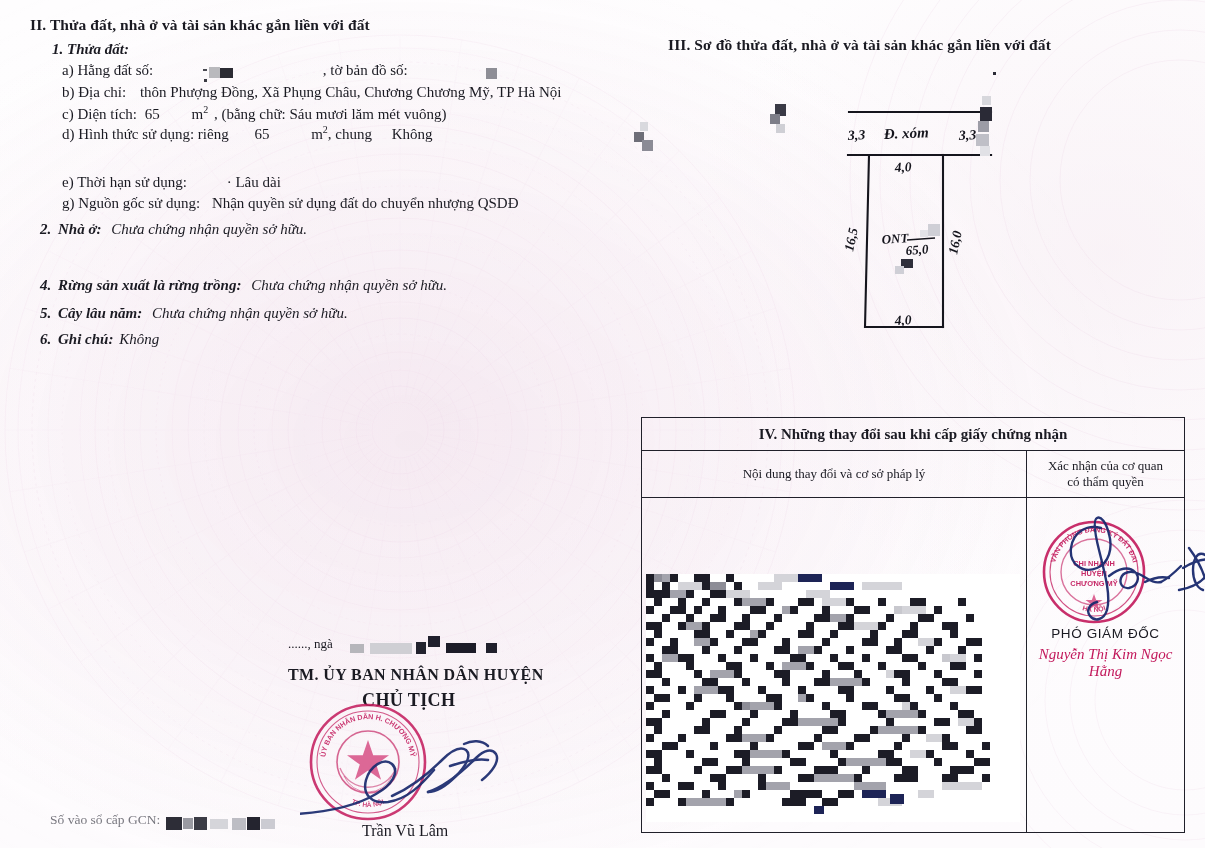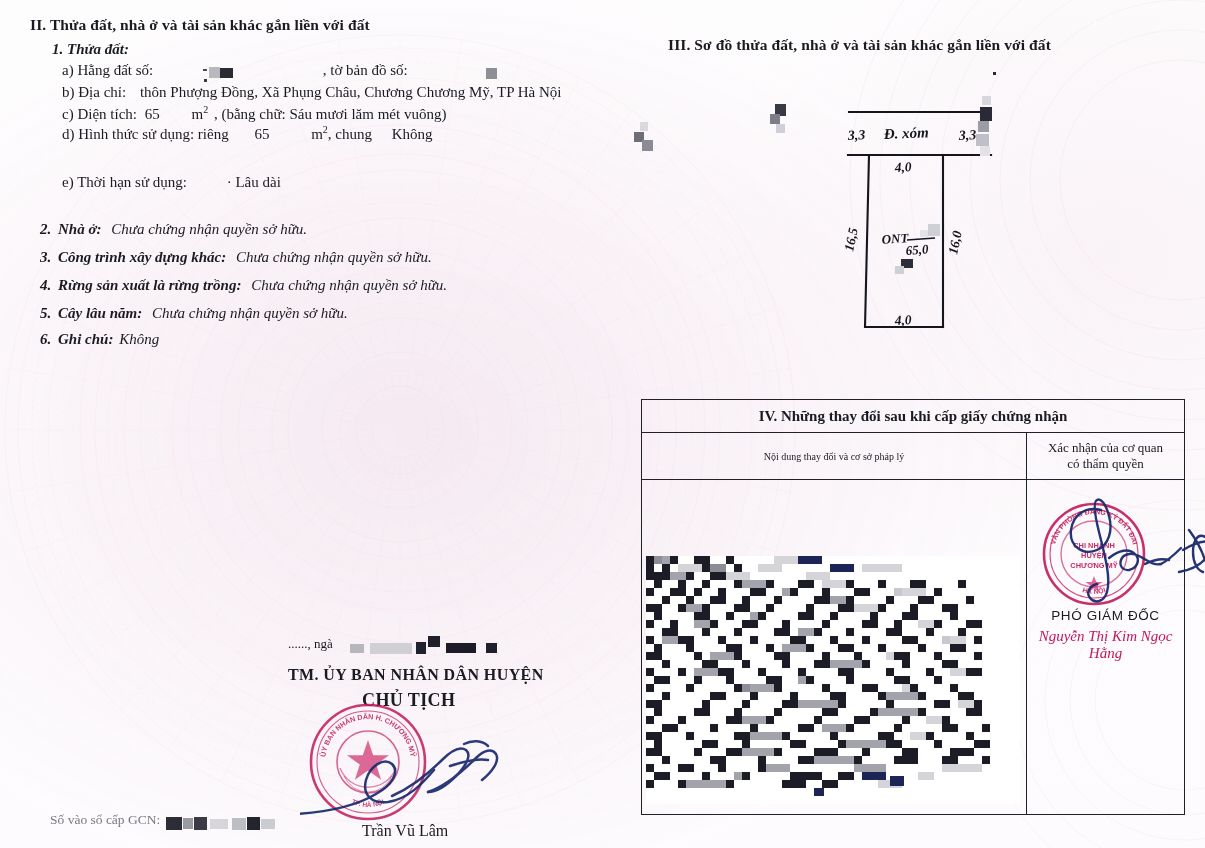--- a/index.html
+++ b/index.html
@@ -44,34 +44,34 @@
   .redact{ display:inline-block; vertical-align:middle; }
 
   
   #right-col{ left:620px; top:12px; width:585px; height:732px; }
 
   
   #plot-svg{ position:absolute; left:0; top:0; }
 
   
   #tbl{
-    position:absolute; left:641px; top:399px; width:544px; height:416px;
+    position:absolute; left:641px; top:417px; width:544px; height:416px;
     border:1.6px solid #20202a; z-index:4; background:transparent;
   }
   #tbl-title{
     height:33px; border-bottom:1.6px solid #20202a;
     display:flex; align-items:center; justify-content:center;
     font-weight:bold; font-size:15px;
   }
   #tbl-headrow{
     height:47px; display:flex; border-bottom:1.6px solid #20202a;
   }
   #th-left{
     flex:0 0 385px; display:flex; align-items:center; justify-content:center;
-    border-right:1.6px solid #20202a; font-size:10px;
+    border-right:1.6px solid #20202a; font-size:13px;
   }
   #th-right{
     flex:1; display:flex; flex-direction:column; align-items:center;
     justify-content:center; font-size:13px; line-height:1.25; text-align:center;
   }
   #tbl-body{ height:334px; display:flex; }
   #td-left{ flex:0 0 385px; border-right:1.6px solid #20202a; position:relative; }
   #td-right{ flex:1; position:relative; }
 
   #pixelblock{ position:absolute; left:4px; top:76px; }
@@ -229,29 +229,28 @@
     <span style="margin-left:38px;">m</span><span class="sup">2</span><span>, chung</span>
     <span style="margin-left:16px;">Không</span>
   </div>
 
 
   <div class="ln" style="position:absolute; left:62px; top:173px;">
     <span>e) Thời hạn sử dụng:</span>
     <span style="margin-left:36px;">· Lâu dài</span>
   </div>
 
+  <div class="ln" style="position:absolute; left:62px; top:194px;">
+    <span>g) Nguồn gốc sử dụng:</span>
+    <span style="margin-left:8px;">Nhận quyền sử dụng đất do chuyển nhượng QSDĐ</span>
+  </div>
 
   <div class="ln" style="position:absolute; left:40px; top:220px;">
     <span class="itbold">2.</span>
     <span class="itbold" style="margin-left:3px;">Nhà ở:</span>
-    <span class="it" style="margin-left:6px;">Chưa chứng nhận quyền sở hữu.</span>
-  </div>
-  <div class="ln" style="position:absolute; left:40px; top:248px;">
-    <span class="itbold">3.</span>
-    <span class="itbold" style="margin-left:3px;">Công trình xây dựng khác:</span>
     <span class="it" style="margin-left:6px;">Chưa chứng nhận quyền sở hữu.</span>
   </div>
   <div class="ln" style="position:absolute; left:40px; top:276px;">
     <span class="itbold">4.</span>
     <span class="itbold" style="margin-left:3px;">Rừng sản xuất là rừng trồng:</span>
     <span class="it" style="margin-left:6px;">Chưa chứng nhận quyền sở hữu.</span>
   </div>
   <div class="ln" style="position:absolute; left:40px; top:304px;">
     <span class="itbold">5.</span>
     <span class="itbold" style="margin-left:3px;">Cây lâu năm:</span>

